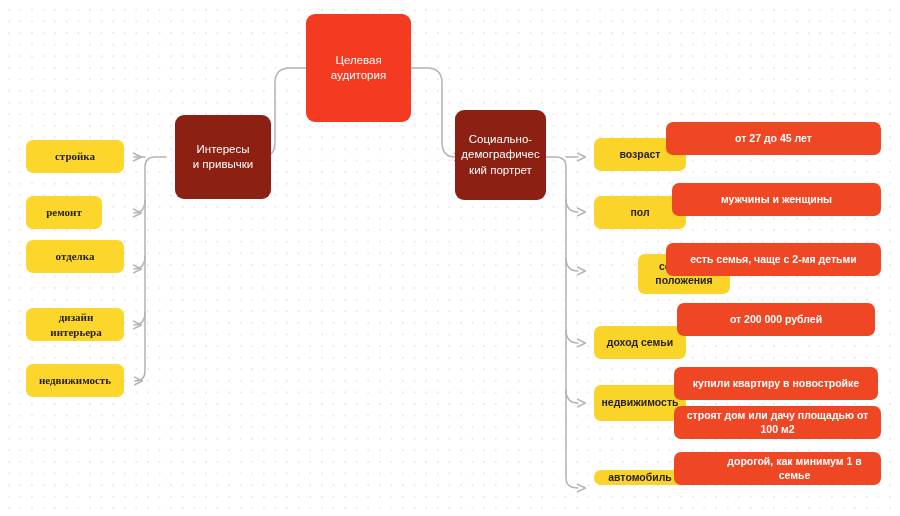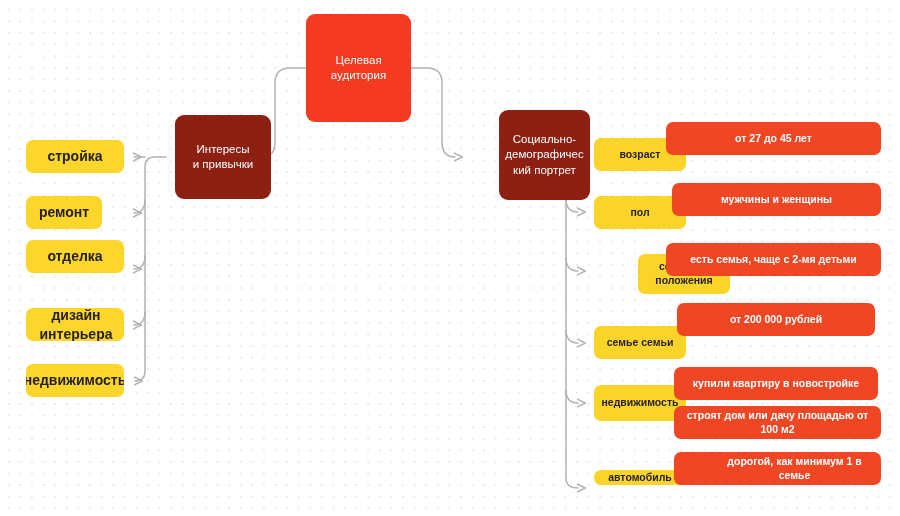--- a/index.html
+++ b/index.html
@@ -58,23 +58,24 @@
   .node-key {
     background: #fbd42a;
     color: #231f20;
     font-size: 10.5px;
     font-weight: 600;
     z-index: 4;
   }
   .node-key-left {
     background: #fcd62b;
     color: #231f20;
-    font-size: 14px;
+    font-size: 11px;
     font-weight: 600;
     z-index: 4;
+    font-family: Liberation Serif, serif;
   }
   .node-value {
     background: #ef4623;
     color: #ffffff;
     font-size: 10.5px;
     font-weight: 600;
     z-index: 5;
     align-items: center;
   }
   .node-text {
@@ -137,38 +138,38 @@
   <div class="node node-key-left" style="left:26px; top:240px; width:98px; height:33px;">
     <span class="node-text">отделка</span>
   </div>
   <div class="node node-key-left" style="left:26px; top:308px; width:98px; height:33px;padding-left:8px;">
     <span class="node-text">дизайн интерьера</span>
   </div>
   <div class="node node-key-left" style="left:26px; top:364px; width:98px; height:33px;">
     <span class="node-text">недвижимость</span>
   </div>
 
-  <div class="node node-branch" style="left:455px; top:110px; width:91px; height:90px;margin-left:44px;">
+  <div class="node node-branch" style="left:455px; top:110px; width:91px; height:90px;">
     <span class="node-text">Социально-
 демографичес
 кий портрет</span>
   </div>
 
   <div class="node node-key" style="left:594px; top:138px; width:92px; height:33px;">
     <span class="node-text">возраст</span>
   </div>
   <div class="node node-key" style="left:594px; top:196px; width:92px; height:33px;">
     <span class="node-text">пол</span>
   </div>
   <div class="node node-key" style="left:594px; top:254px; width:92px; height:40px;margin-left:44px;">
     <span class="node-text">семейное
 положения</span>
   </div>
   <div class="node node-key" style="left:594px; top:326px; width:92px; height:33px;">
-    <span class="node-text">семье семьи</span>
+    <span class="node-text">доход семьи</span>
   </div>
   <div class="node node-key" style="left:594px; top:385px; width:92px; height:36px;">
     <span class="node-text">недвижимость</span>
   </div>
   <div class="node node-key" style="left:594px; top:470px; width:92px; height:15px;">
     <span class="node-text">автомобиль</span>
   </div>
 
   <div class="node node-value" style="left:666px; top:122px; width:215px; height:33px;">
     <span class="node-text">от 27 до 45 лет</span>

